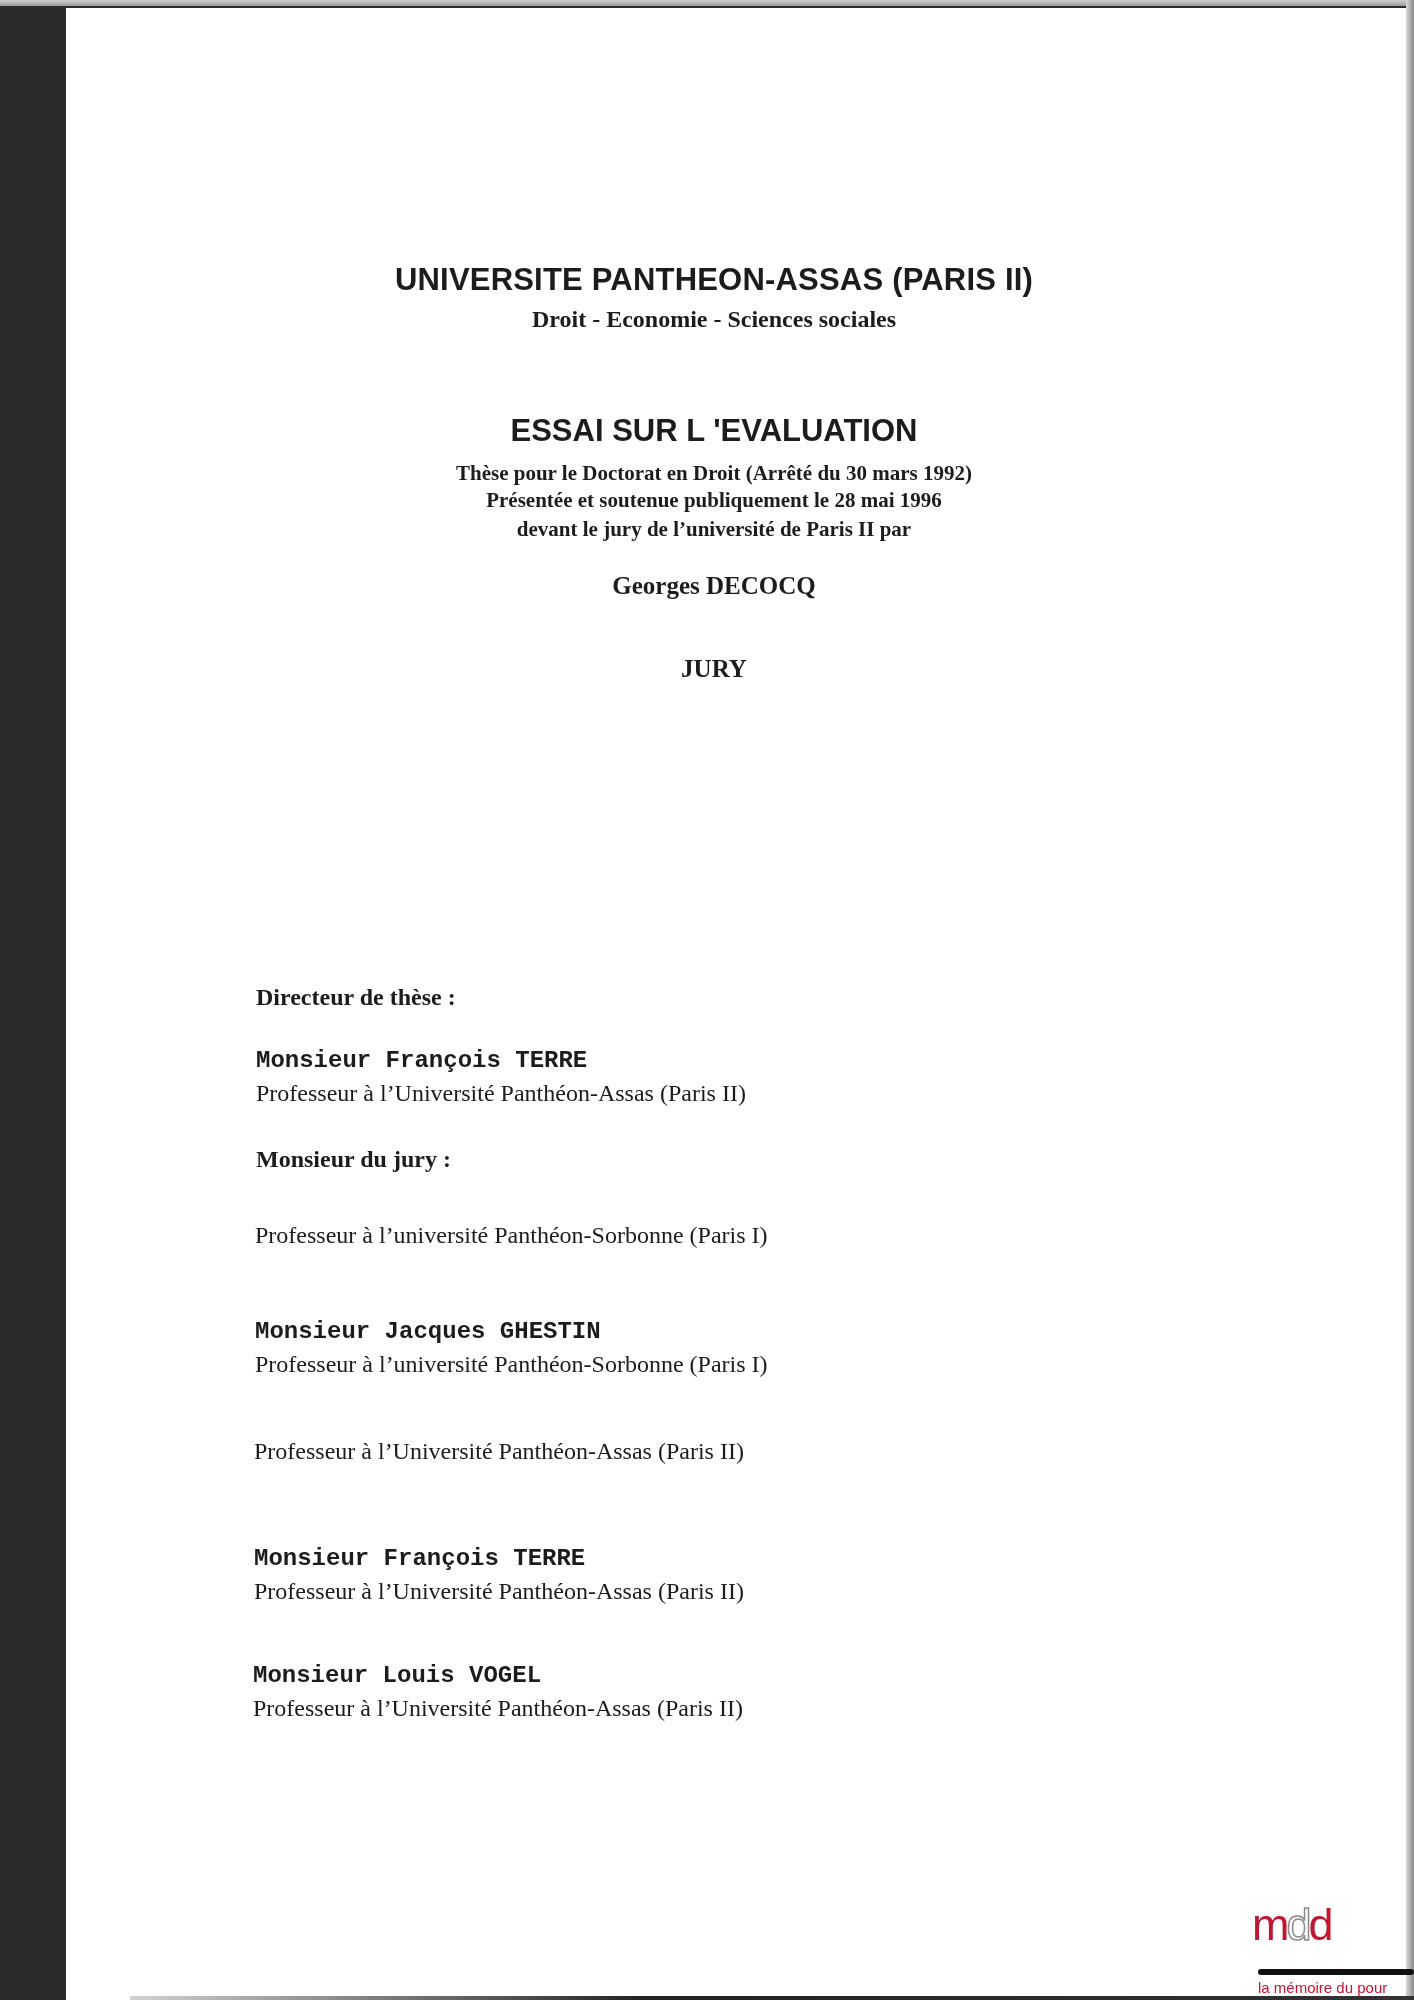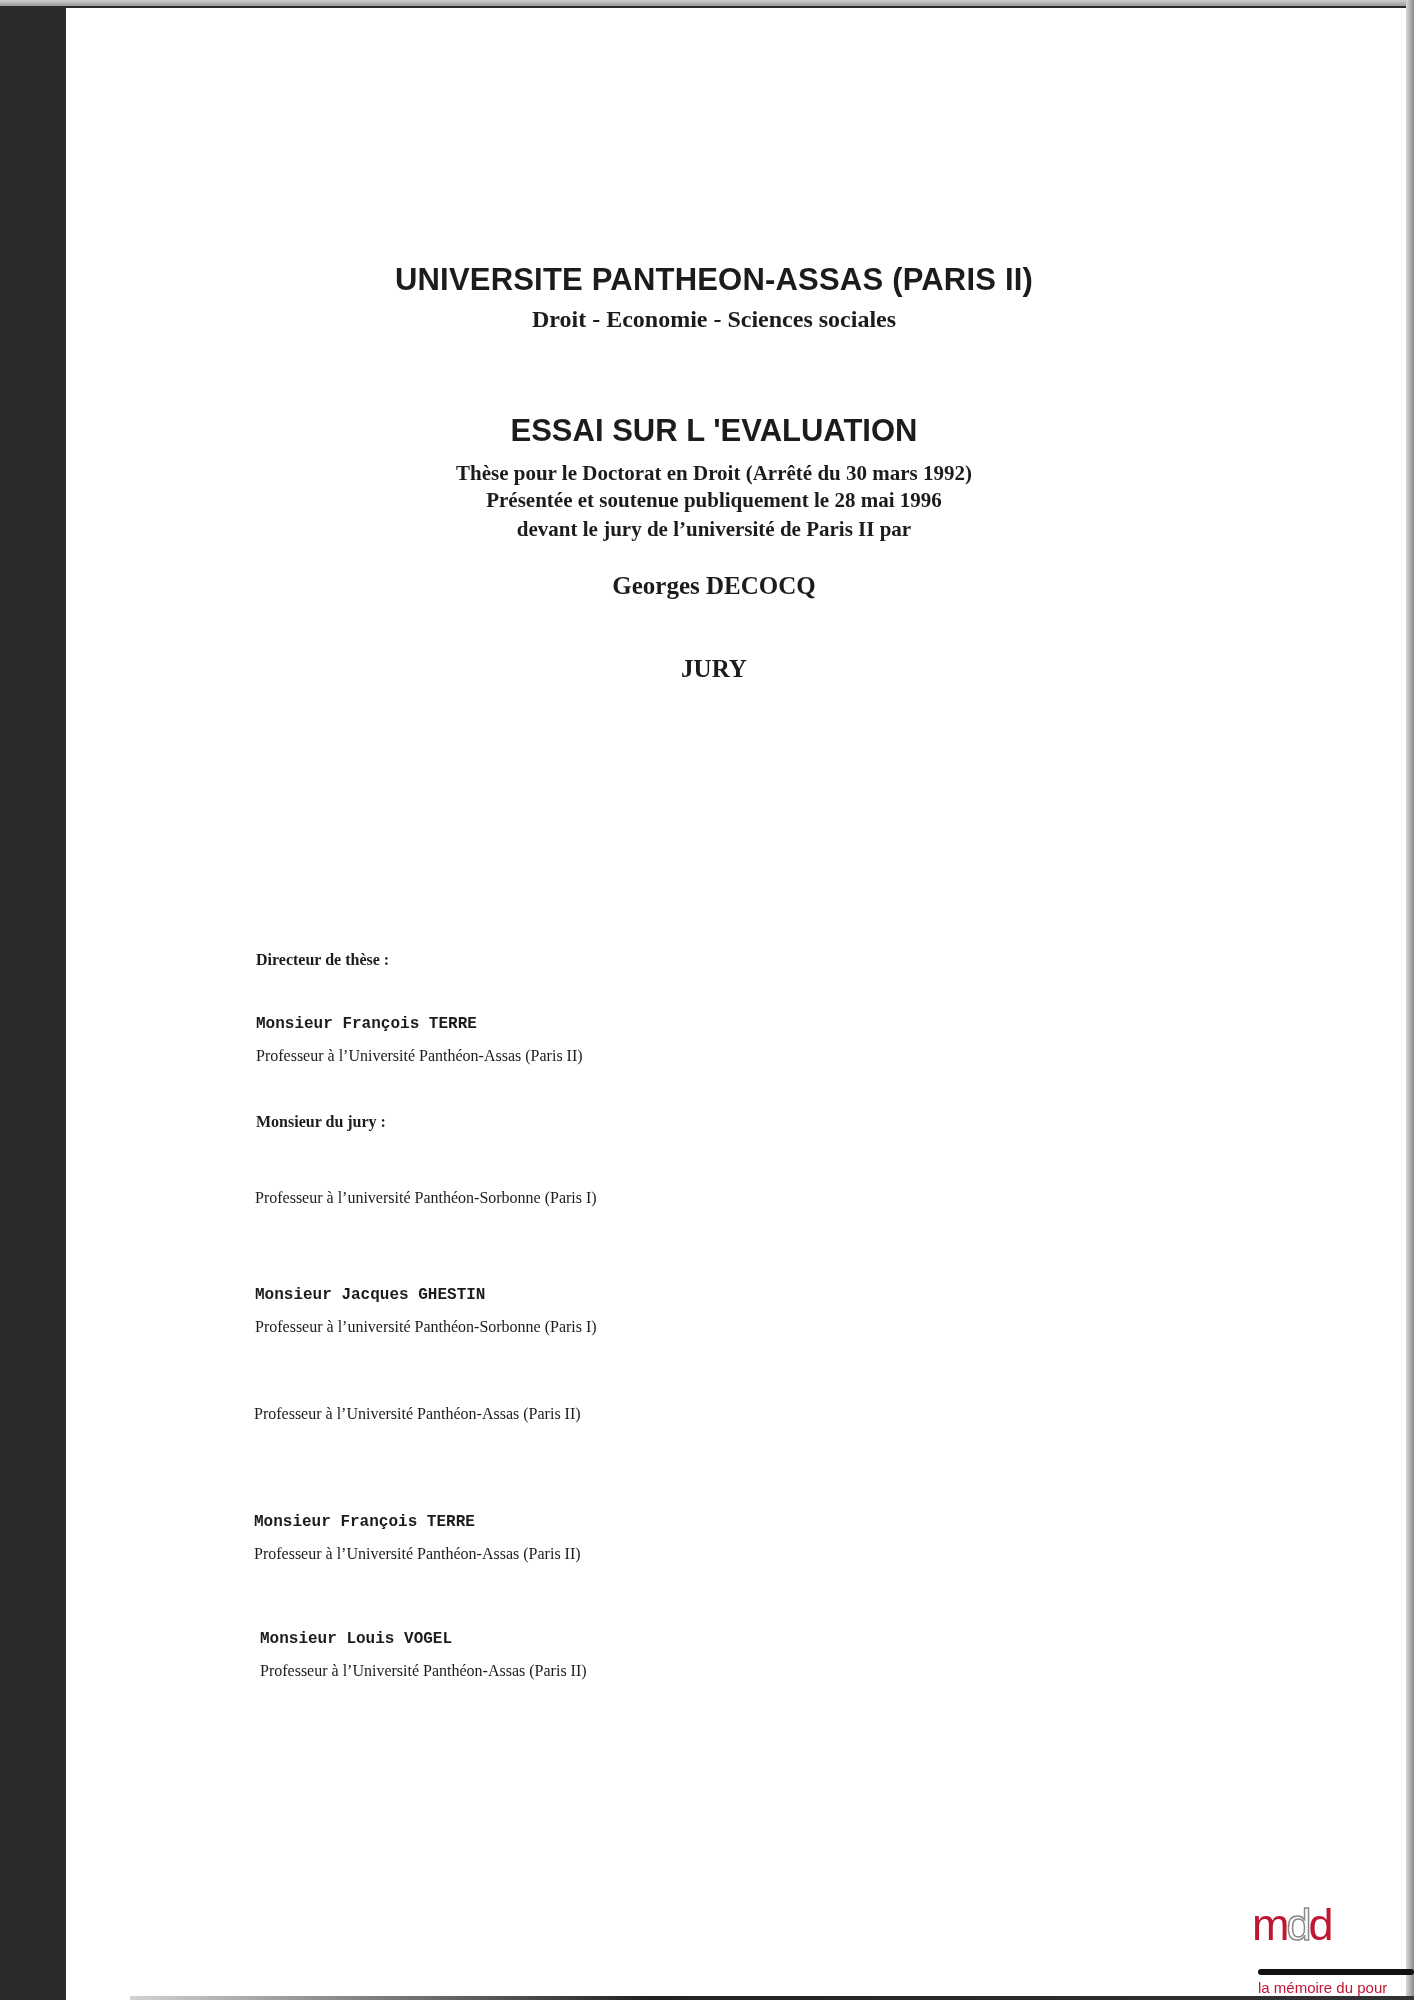--- a/index.html
+++ b/index.html
@@ -83,22 +83,23 @@
       font-size: 25px;
     }
     .jury-heading {
       top: 655px;
       font-weight: bold;
       font-size: 25px;
     }
     .jury-block {
       position: absolute;
       left: 256px;
-      font-size: 16px;
+      font-size: 24px;
       line-height: 32px;
+      margin-top: 37px;
     }
     .jury-block .label {
       font-weight: bold;
     }
     .jury-block .name {
       font-weight: bold;
       display: block;
       font-family: Liberation Mono, monospace;
     }
     .jury-block .role {
@@ -189,21 +190,21 @@
 
 <div class="jury-block" style="top: 1398px; left: 254px;">
   <span class="role">Professeur à l’Université Panthéon-Assas (Paris II)</span>
 </div>
 
 <div class="jury-block" style="top: 1506px; left: 254px;">
   <span class="name">Monsieur François TERRE</span>
   <span class="role">Professeur à l’Université Panthéon-Assas (Paris II)</span>
 </div>
 
-<div class="jury-block" style="top: 1623px; left: 260px;">
+<div class="jury-block" style="top: 1623px; left: 253px;">
   <span class="name">Monsieur Louis VOGEL</span>
   <span class="role">Professeur à l’Université Panthéon-Assas (Paris II)</span>
 </div>
 
 <div class="logo">
   <div class="logo-letters">
     <span class="logo-m">m</span><span class="logo-d1">d</span><span class="logo-d2">d</span>
   </div>
   <div class="logo-bar"></div>
   <div class="logo-tagline">la mémoire du pour</div>

